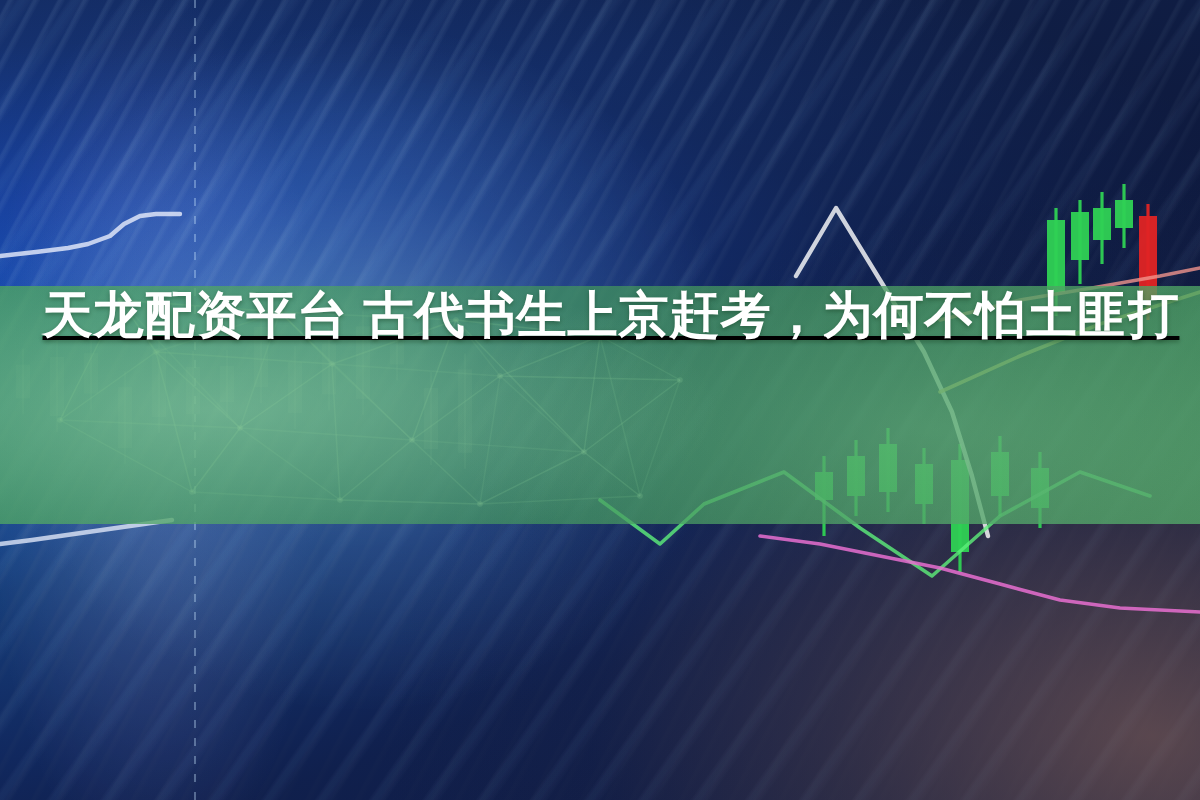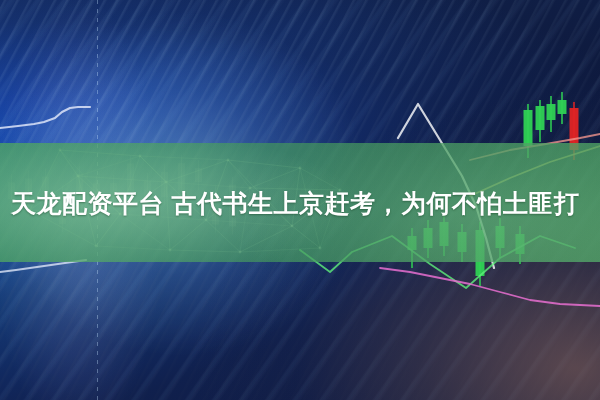--- a/index.html
+++ b/index.html
@@ -99,24 +99,25 @@
       radial-gradient(60% 90% at 18% 52%, rgba(190,240,200,0.32) 0%, rgba(0,0,0,0) 70%),
       radial-gradient(55% 100% at 78% 60%, rgba(150,225,170,0.22) 0%, rgba(0,0,0,0) 74%);
   }
 
   
   .title-wrap {
     position: absolute;
     left: 0; right: 0;
     top: 143px; height: 119px;
     display: flex;
-    flex-direction: column;
+    flex-direction: row;
     align-items: center;
     justify-content: center;
     gap: 6px;
+    text-decoration: underline;
   }
   .title-line {
     color: #ffffff;
     font-size: 25px;
     font-weight: bold;
     line-height: 30px;
     letter-spacing: 0.5px;
     white-space: nowrap;
     text-shadow: 0 1px 2px rgba(20,60,30,0.45);
   }

